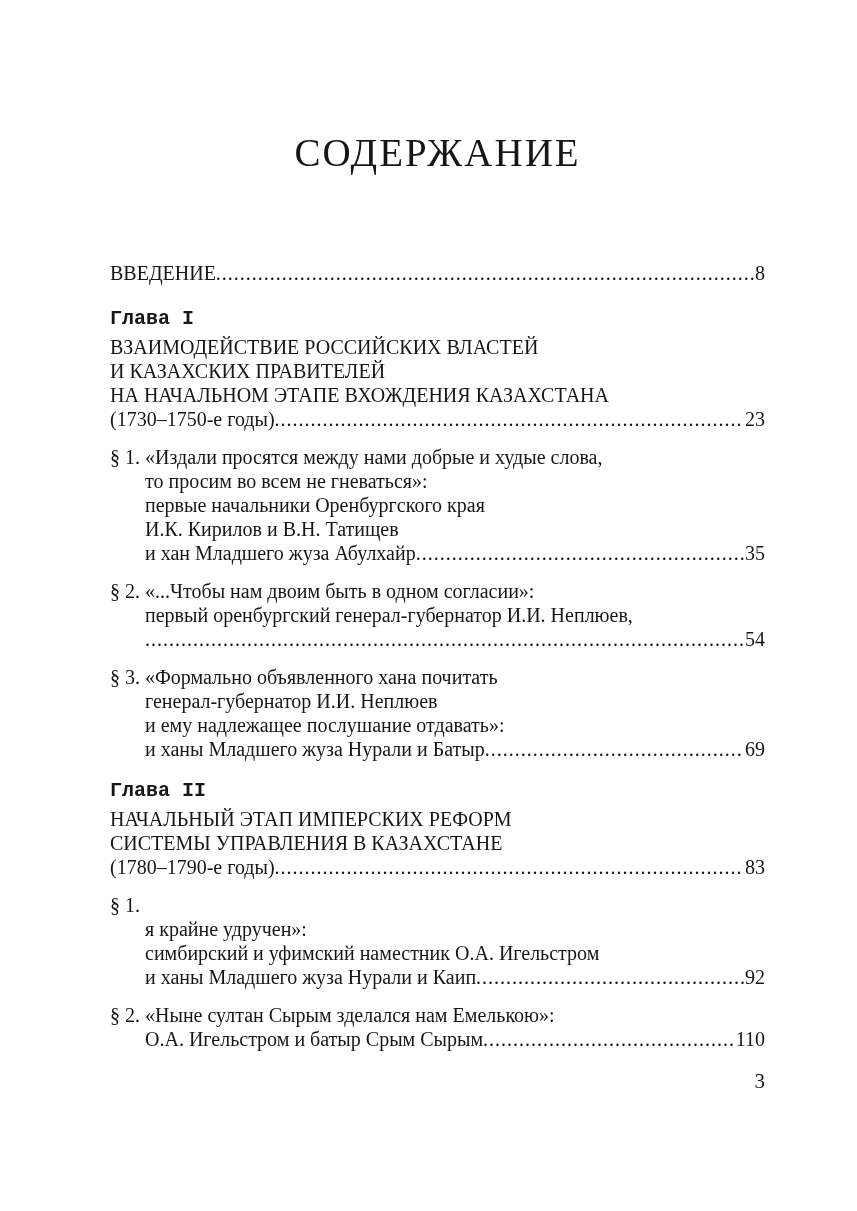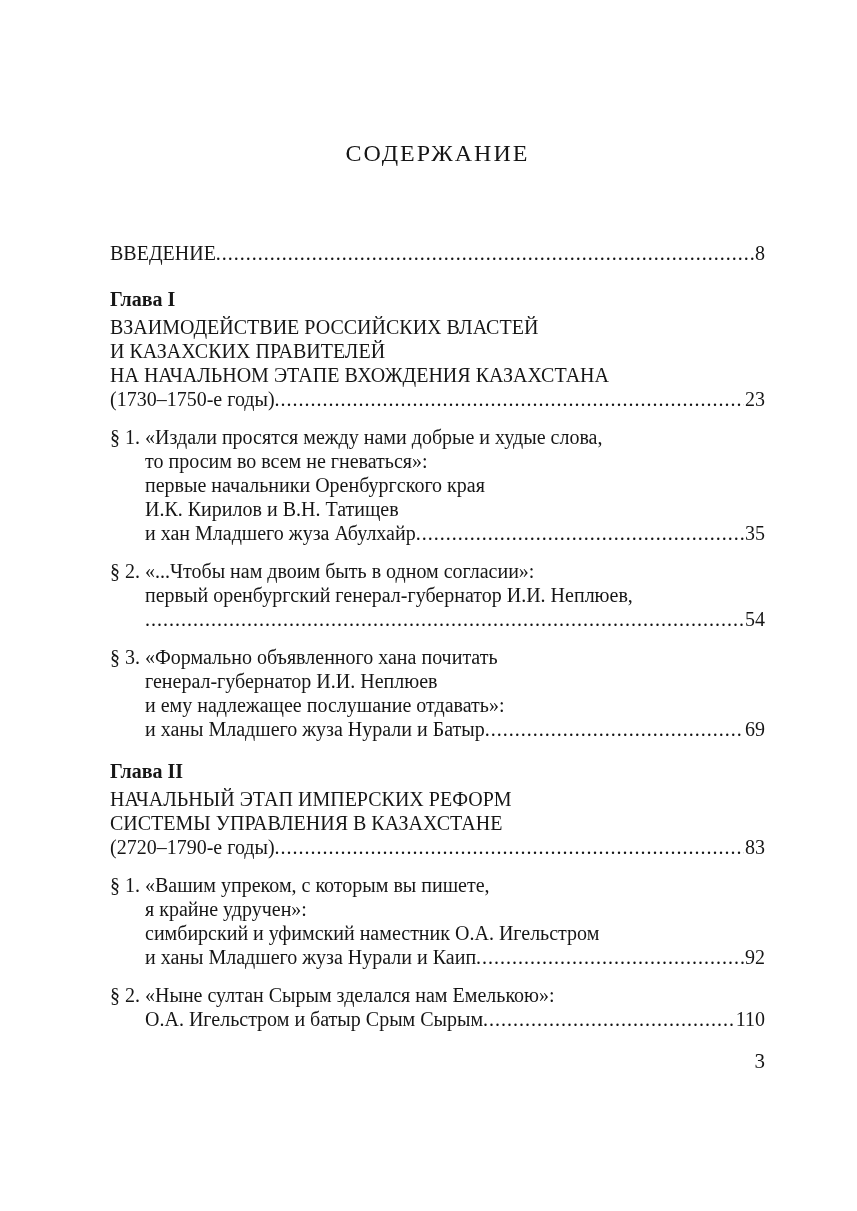--- a/index.html
+++ b/index.html
@@ -15,32 +15,33 @@
     color: #161616;
     font-family: "Liberation Serif", "DejaVu Serif", serif;
     font-size: 20px;
     line-height: 24px;
     box-sizing: border-box;
     padding: 135px 92px 0 110px;
     overflow: hidden;
   }
   .toc-title {
     text-align: center;
-    font-size: 24px;
+    font-size: 39px;
     line-height: 36px;
     letter-spacing: 2px;
-    margin: 0 0 70px 0;
+    margin: 0 0 90px 0;
     font-weight: normal;
   }
   .entry { margin: 12px 0 14px 0; }
   .entry.plain { margin-bottom: 22px; }
   .entry.chapter { margin-top: 18px; }
   .chapter-label {
     font-weight: bold;
     margin-bottom: 4px;
+    font-family: Liberation Mono, monospace;
   }
   .line {
     display: flex;
     align-items: baseline;
   }
   .marker {
     flex: 0 0 35px;
     white-space: nowrap;
   }
   .line-text {
@@ -161,29 +162,28 @@
       </div>
       <div class="entry chapter">
         <div class="chapter-label">Глава II</div>
         <div class="line">
           <span class="line-text">НАЧАЛЬНЫЙ ЭТАП ИМПЕРСКИХ РЕФОРМ</span>
         </div>
         <div class="line">
           <span class="line-text">СИСТЕМЫ УПРАВЛЕНИЯ В КАЗАХСТАНЕ</span>
         </div>
         <div class="line">
-          <span class="line-text">(2720–1790-е годы) </span>
+          <span class="line-text">(1780–1790-е годы) </span>
           <span class="leader"></span>
           <span class="pg">83</span>
         </div>
       </div>
       <div class="entry section">
         <div class="line">
           <span class="marker">§ 1.</span>
-          <span class="line-text">«Вашим упреком, с которым вы пишете,</span>
         </div>
         <div class="line">
           <span class="marker"></span>
           <span class="line-text">я крайне удручен»:</span>
         </div>
         <div class="line">
           <span class="marker"></span>
           <span class="line-text">симбирский и уфимский наместник О.А. Игельстром</span>
         </div>
         <div class="line">

